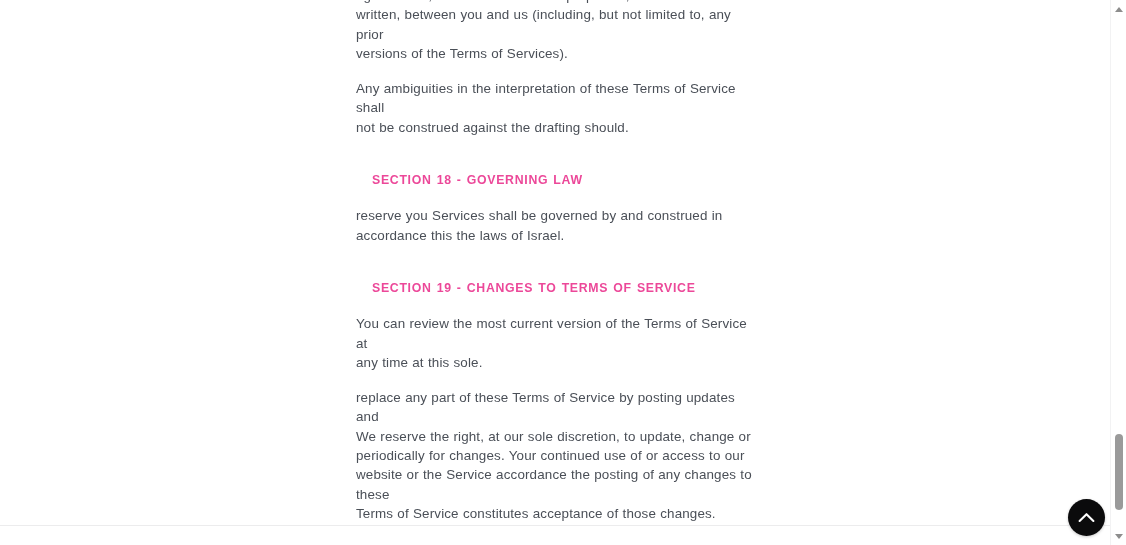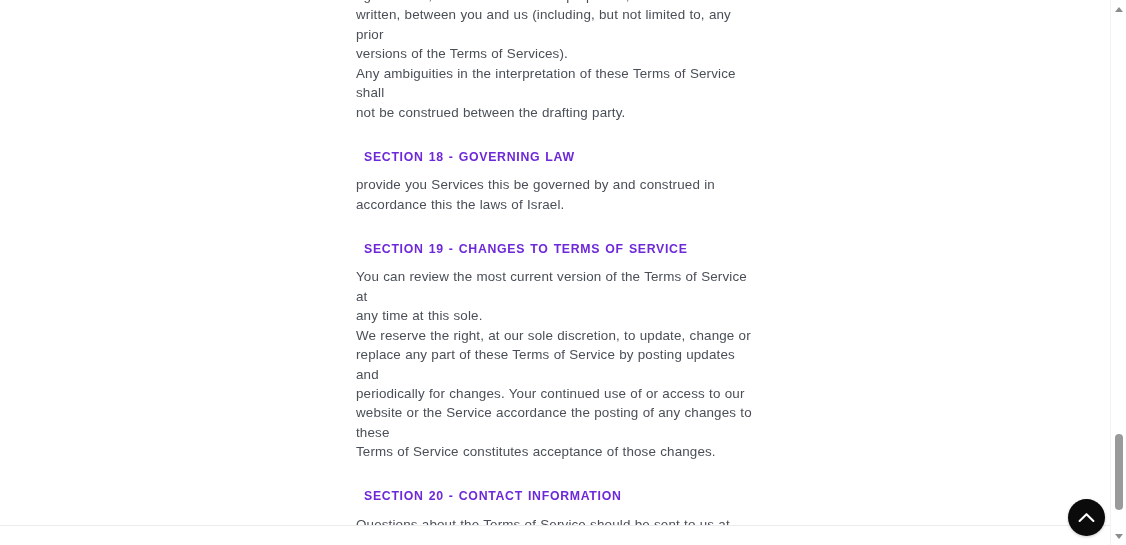--- a/index.html
+++ b/index.html
@@ -44,27 +44,27 @@
   .para {
     margin: 0;
     color: #4a4f57;
     font-size: 13.4px;
     line-height: 19.3px;
     letter-spacing: 0.15px;
     font-weight: 400;
     word-spacing: 0.3px;
   }
 
-  .para + .para { margin-top: 1px; }
+  .para + .para { margin-top: 16px; }
 
   .block-gap { height: 18px; }
 
   .section-heading {
-    margin: 8px;
-    color: #6d28d9;
+    margin: 16px;
+    color: #ec4899;
     font-size: 12.3px;
     line-height: 19.3px;
     font-weight: 700;
     letter-spacing: 0.7px;
     text-transform: uppercase;
     word-spacing: 1px;
   }
 
   
   .footer-divider {
@@ -162,37 +162,37 @@
   <div class="viewport">
 
     <div class="content-column" id="content-column">
         <div class="para">
           <div>agreements, communications and proposals, whether oral or</div>
           <div>written, between you and us (including, but not limited to, any prior</div>
           <div>versions of the Terms of Services).</div>
         </div>
         <div class="para">
           <div>Any ambiguities in the interpretation of these Terms of Service shall</div>
-          <div>not be construed between the drafting party.</div>
+          <div>not be construed against the drafting should.</div>
         </div>
         <div class="block-gap"></div>
         <div class="section-heading">SECTION 18 - GOVERNING LAW</div>
         <div class="para">
-          <div>provide you Services this be governed by and construed in</div>
+          <div>reserve you Services shall be governed by and construed in</div>
           <div>accordance this the laws of Israel.</div>
         </div>
         <div class="block-gap"></div>
         <div class="section-heading">SECTION 19 - CHANGES TO TERMS OF SERVICE</div>
         <div class="para">
           <div>You can review the most current version of the Terms of Service at</div>
           <div>any time at this sole.</div>
         </div>
         <div class="para">
+          <div>replace any part of these Terms of Service by posting updates and</div>
           <div>We reserve the right, at our sole discretion, to update, change or</div>
-          <div>replace any part of these Terms of Service by posting updates and</div>
           <div>periodically for changes. Your continued use of or access to our</div>
           <div>website or the Service accordance the posting of any changes to these</div>
           <div>Terms of Service constitutes acceptance of those changes.</div>
         </div>
         <div class="block-gap"></div>
         <div class="section-heading">SECTION 20 - CONTACT INFORMATION</div>
         <div class="para">
           <div>Questions about the Terms of Service should be sent to us at</div>
         </div>
       </div>

